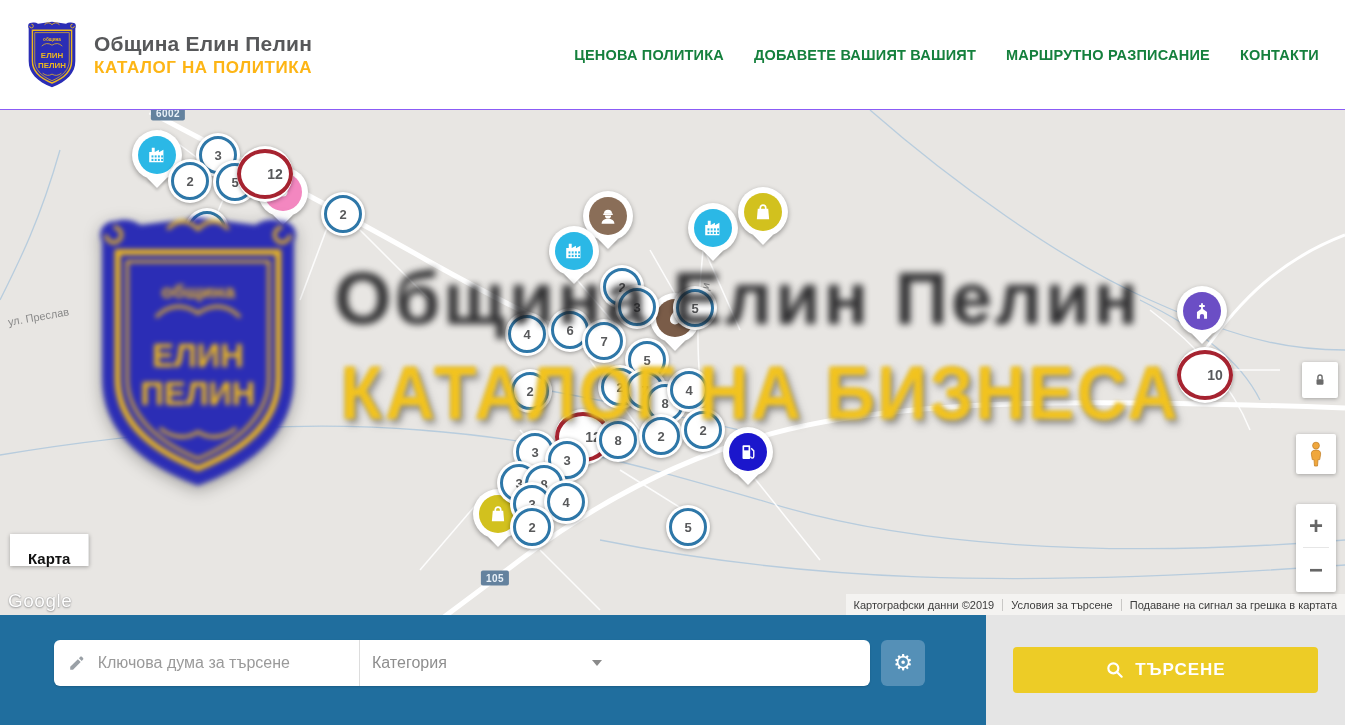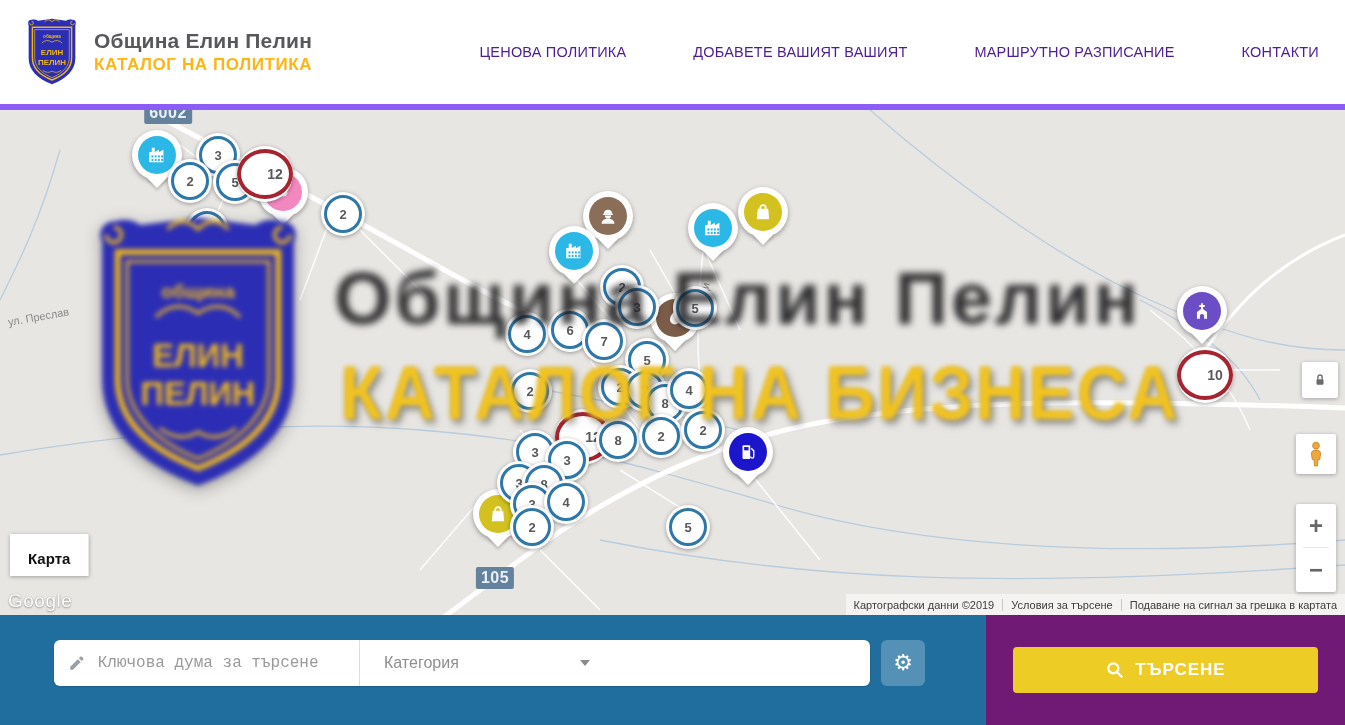--- a/index.html
+++ b/index.html
@@ -2,27 +2,27 @@
 <html><head>
 <meta charset="utf-8">
 <style>
   html,body{margin:0;padding:0;}
   body{width:1345px;height:725px;overflow:hidden;font-family:"Liberation Sans",sans-serif;background:#fff;}
   .page{position:relative;width:1345px;height:725px;overflow:hidden;}
 
   
   header{position:absolute;top:0;left:0;right:0;height:110px;background:#fff;z-index:200;
          display:flex;align-items:center;justify-content:space-between;padding:0 24px;box-sizing:border-box;
-         border-bottom:6px solid #8b5cf6;}
+         border-bottom:1px solid #8b5cf6;}
   .brand{display:flex;align-items:center;gap:14px;cursor:pointer;}
   .brand-crest{width:56px;height:70px;}
   .brand-title{font-size:21px;font-weight:bold;color:#57585a;letter-spacing:.2px;}
   .brand-subtitle{font-size:17px;font-weight:bold;color:#fdb515;letter-spacing:.6px;margin-top:2px;}
   nav{display:flex;gap:30px;margin-right:2px;}
-  nav a{font-size:14.5px;font-weight:normal;color:#4c1d95;text-decoration:none;letter-spacing:.2px;white-space:nowrap;margin-left:37px;}
+  nav a{font-size:14.5px;font-weight:bold;color:#15803d;text-decoration:none;letter-spacing:.2px;white-space:nowrap;}
 
   
   .map{position:absolute;top:110px;left:0;width:1345px;height:505px;background:#e8e6e3;overflow:hidden;}
   .roads{position:absolute;left:0;top:0;}
   .marker-layer{position:absolute;inset:0;}
   .marker{position:absolute;transform:translate(-50%,-50%);}
   .cluster{width:44px;height:44px;border-radius:50%;background:#fff;box-shadow:0 1px 4px rgba(0,0,0,.35);
            display:flex;align-items:center;justify-content:center;cursor:pointer;}
   .cluster .cring{width:32px;height:32px;border-radius:50%;border:3px solid #2e77a8;background:#fff;
                   display:flex;align-items:center;justify-content:center;}
@@ -32,37 +32,37 @@
   .cluster.lg .cnum{font-size:14px;}
   .cluster.ring-red .cring{border-color:#a62330;}
   .pin{position:relative;width:50px;height:50px;background:#fff;border-radius:50%;
        display:flex;align-items:center;justify-content:center;box-shadow:0 2px 5px rgba(0,0,0,.35);cursor:pointer;}
   .pin::before{content:"";position:absolute;left:50%;bottom:-5px;width:14px;height:14px;background:#fff;
                transform:translateX(-50%) rotate(45deg);box-shadow:2px 2px 3px rgba(0,0,0,.18);}
   .pin-circle{position:relative;width:38px;height:38px;border-radius:50%;background:var(--mc,#2bb8e6);
               display:flex;align-items:center;justify-content:center;}
   .picon{width:22px;height:22px;}
 
-  .badge{position:absolute;transform:translate(-50%,-50%);background:#64829e;color:#e9f1f8;font-size:16px;
+  .badge{position:absolute;transform:translate(-50%,-50%);background:#64829e;color:#e9f1f8;font-size:10px;
          font-weight:bold;padding:2px 5px;border-radius:2px;letter-spacing:.5px;z-index:40;}
   .street{position:absolute;color:#8a8a8a;font-size:11px;white-space:nowrap;z-index:5;transform-origin:left center;}
 
   
   .wm-logo{position:absolute;left:83px;top:100px;width:230px;height:287px;z-index:60;pointer-events:none;
            filter:blur(2.5px) drop-shadow(0 4px 8px rgba(0,0,0,.35));}
   .wm-logo svg{width:230px;height:287px;}
   .wm1{position:absolute;left:334px;top:146px;font-size:74px;font-weight:bold;letter-spacing:3px;color:#1d1d1f;
        opacity:.9;filter:blur(3.5px);z-index:60;white-space:nowrap;pointer-events:none;}
   .wm2{position:absolute;left:340px;top:240px;font-size:70px;font-weight:bold;letter-spacing:2px;color:#f2c31e;
        filter:blur(2.2px) drop-shadow(3px 4px 3px rgba(50,50,50,.55));z-index:60;white-space:nowrap;
        transform:scaleY(1.08);transform-origin:top left;pointer-events:none;}
 
   
   .maptype{position:absolute;left:10px;top:424px;display:flex;z-index:100;}
-  .mt-btn{height:42px;background:#fff;border:none;font-family:inherit;font-size:15px;padding:16px 18px;cursor:pointer;
+  .mt-btn{height:32px;background:#fff;border:none;font-family:inherit;font-size:15px;padding:16px 18px;cursor:pointer;
           box-shadow:0 1px 4px rgba(0,0,0,.3);}
   .mt-map{font-weight:bold;color:#111;border-right:1px solid #e6e6e6;}
   .mt-sat{color:#565656;}
   .glogo{position:absolute;left:8px;bottom:3px;font-size:19px;font-weight:normal;color:#fff;z-index:100;
          letter-spacing:.5px;text-shadow:0 0 1px #8a8a8a,0 1px 2px #9a9a9a;}
   .attr{position:absolute;right:0;bottom:0;height:21px;display:flex;align-items:center;z-index:100;
         background:rgba(246,245,243,.85);font-size:11px;color:#3c3c3c;}
   .attr span,.attr a{padding:0 8px;color:#3c3c3c;text-decoration:none;white-space:nowrap;}
   .attr a{border-left:1px solid #c9c8c6;cursor:pointer;}
   .ctl{position:absolute;background:#fff;border:none;box-shadow:0 1px 4px rgba(0,0,0,.3);z-index:100;
@@ -70,28 +70,28 @@
   .lockbtn{right:7px;top:252px;width:36px;height:36px;}
   .pegman{right:9px;top:324px;width:40px;height:40px;}
   .zoomctl{position:absolute;right:9px;top:394px;width:40px;height:88px;background:#fff;border-radius:2px;
            box-shadow:0 1px 4px rgba(0,0,0,.3);z-index:100;display:flex;flex-direction:column;align-items:center;}
   .zbtn{width:40px;height:43px;border:none;background:none;font-size:24px;color:#666;font-weight:bold;
         cursor:pointer;font-family:inherit;line-height:1;}
   .zdiv{width:26px;height:1px;background:#e6e6e6;}
 
   
   .searchbar{position:absolute;left:0;top:615px;width:1345px;height:110px;background:#206e9e;}
-  .sb-right{position:absolute;right:0;top:0;width:359px;height:110px;background:#701a75;
+  .sb-right{position:absolute;right:0;top:0;width:359px;height:110px;background:#e5e5e5;
             display:flex;align-items:center;justify-content:center;}
   .pill{position:absolute;left:54px;top:25px;width:816px;height:46px;background:#fff;border-radius:6px;
         display:flex;align-items:stretch;box-shadow:0 1px 2px rgba(0,0,0,.15);}
   .f-kw{flex:0 0 305px;display:flex;align-items:center;padding:0 14px;gap:10px;box-sizing:border-box;}
-  .f-kw input{border:none;outline:none;font-size:16px;font-family:Liberation Mono, monospace;color:#444;width:100%;background:none;}
+  .f-kw input{border:none;outline:none;font-size:16px;font-family:Liberation Sans, sans-serif;color:#444;width:100%;background:none;}
   ::placeholder{color:#9a9a9a;opacity:1;}
-  .f-dd{display:flex;align-items:center;justify-content:space-between;padding:0 24px;border-left:1px solid #ddd;
+  .f-dd{display:flex;align-items:center;justify-content:space-between;padding:0 12px;border-left:1px solid #ddd;
         box-sizing:border-box;cursor:pointer;}
   .f-cat{flex:0 0 255px;}
   .f-loc{flex:1;}
   .f-dd span{font-size:16px;color:#8e8e8e;}
   .caret{width:0;height:0;border-left:5px solid transparent;border-right:5px solid transparent;
          border-top:6px solid #8a8a8a;}
   .gearbtn{position:absolute;left:881px;top:25px;width:44px;height:46px;background:#5590b7;border:none;
            border-radius:6px;color:#fff;font-size:22px;cursor:pointer;display:flex;align-items:center;justify-content:center;}
   .searchbtn{width:305px;height:46px;background:#edcc26;border:none;border-radius:4px;color:#fff;font-size:17px;
              font-weight:bold;letter-spacing:1px;display:flex;align-items:center;justify-content:center;gap:10px;

